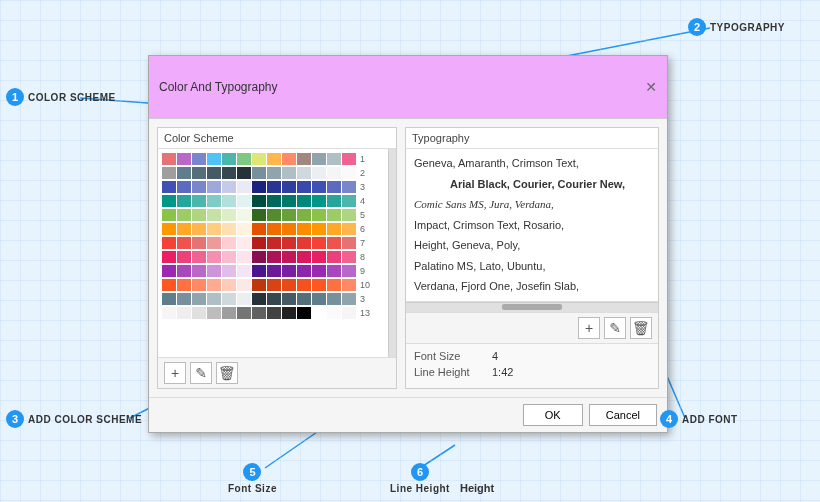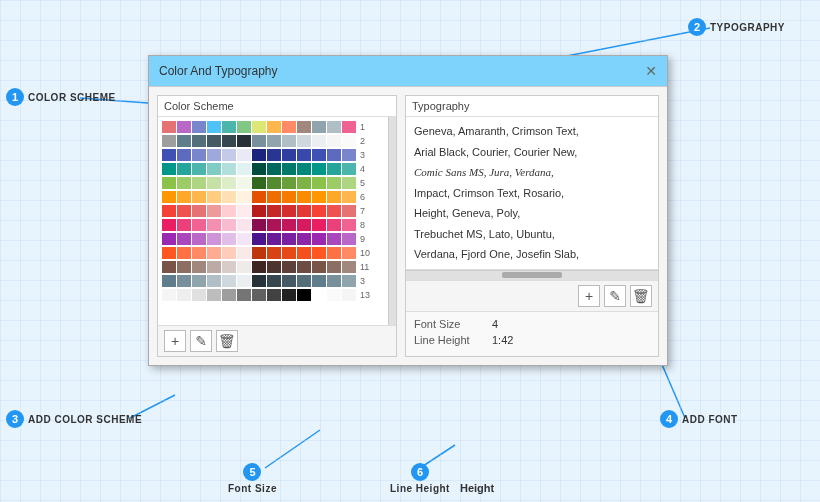--- a/index.html
+++ b/index.html
@@ -28,23 +28,23 @@
       position: absolute;
       top: 55px;
       left: 148px;
       width: 520px;
       background: #f5f5f5;
       border: 1px solid #aaa;
       box-shadow: 3px 3px 8px rgba(0,0,0,0.3);
     }
 
     .dialog-titlebar {
-      background: #7dd3fc;
+      background: #f0abfc;
       border-bottom: 1px solid #ccc;
-      padding: 8px 10px;
+      padding: 24px 10px;
       display: flex;
       justify-content: space-between;
       align-items: center;
       font-size: 12px;
       color: #333;
     }
 
     .dialog-close {
       cursor: pointer;
       color: #666;
@@ -483,36 +483,20 @@
               <div class="color-swatch" style="background: rgb(191, 54, 12);"></div>
               <div class="color-swatch" style="background: rgb(216, 67, 21);"></div>
               <div class="color-swatch" style="background: rgb(230, 74, 25);"></div>
               <div class="color-swatch" style="background: rgb(244, 81, 30);"></div>
               <div class="color-swatch" style="background: rgb(255, 87, 34);"></div>
               <div class="color-swatch" style="background: rgb(255, 112, 67);"></div>
               <div class="color-swatch" style="background: rgb(255, 138, 101);"></div>
               <span class="row-number">10</span>
             </div>
             <div class="color-row">
-              <div class="color-swatch" style="background: rgb(121, 85, 72);"></div>
-              <div class="color-swatch" style="background: rgb(141, 110, 99);"></div>
-              <div class="color-swatch" style="background: rgb(161, 136, 127);"></div>
-              <div class="color-swatch" style="background: rgb(188, 170, 164);"></div>
-              <div class="color-swatch" style="background: rgb(215, 204, 200);"></div>
-              <div class="color-swatch" style="background: rgb(239, 235, 233);"></div>
-              <div class="color-swatch" style="background: rgb(62, 39, 35);"></div>
-              <div class="color-swatch" style="background: rgb(78, 52, 46);"></div>
-              <div class="color-swatch" style="background: rgb(93, 64, 55);"></div>
-              <div class="color-swatch" style="background: rgb(109, 76, 65);"></div>
-              <div class="color-swatch" style="background: rgb(121, 85, 72);"></div>
-              <div class="color-swatch" style="background: rgb(141, 110, 99);"></div>
-              <div class="color-swatch" style="background: rgb(161, 136, 127);"></div>
-              <span class="row-number">11</span>
-            </div>
-            <div class="color-row">
               <div class="color-swatch" style="background: rgb(96, 125, 139);"></div>
               <div class="color-swatch" style="background: rgb(120, 144, 156);"></div>
               <div class="color-swatch" style="background: rgb(144, 164, 174);"></div>
               <div class="color-swatch" style="background: rgb(176, 190, 197);"></div>
               <div class="color-swatch" style="background: rgb(207, 216, 220);"></div>
               <div class="color-swatch" style="background: rgb(236, 239, 241);"></div>
               <div class="color-swatch" style="background: rgb(38, 50, 56);"></div>
               <div class="color-swatch" style="background: rgb(55, 71, 79);"></div>
               <div class="color-swatch" style="background: rgb(69, 90, 100);"></div>
               <div class="color-swatch" style="background: rgb(84, 110, 122);"></div>
@@ -545,25 +529,25 @@
         <button class="toolbar-btn">✎</button>
         <button class="toolbar-btn">🗑</button>
       </div>
     </div>
 
     <div class="typography-panel">
       <div class="panel-title">Typography</div>
       <div class="font-list-container" id="font-list">
 
       <div class="font-item" style="">Geneva, Amaranth, Crimson Text,</div>
-          <div class="font-item" style="font-weight: normal;">Arial Black, Courier, Courier New,</div>
+          <div class="font-item" style="font-weight: bold; margin-left: 36px;">Arial Black, Courier, Courier New,</div>
           <div class="font-item" style="font-style: italic; font-family: &quot;Comic Sans MS&quot;, cursive;">Comic Sans MS, Jura, Verdana,</div>
           <div class="font-item" style="font-family: Impact, sans-serif;">Impact, Crimson Text, Rosario,</div>
           <div class="font-item" style="">Height, Geneva, Poly,</div>
-          <div class="font-item" style="">Trebuchet MS, Lato, Ubuntu,</div>
+          <div class="font-item" style="">Palatino MS, Lato, Ubuntu,</div>
           <div class="font-item" style="">Verdana, Fjord One, Josefin Slab,</div>
         </div>
       <div class="h-scrollbar">
         <div class="h-scrollbar-thumb"></div>
       </div>
       <div class="typography-toolbar">
         <button class="toolbar-btn">+</button>
         <button class="toolbar-btn">✎</button>
         <button class="toolbar-btn">🗑</button>
       </div>
@@ -573,20 +557,24 @@
           <span class="font-settings-value">4</span>
         </div>
         <div class="font-settings-row">
           <span class="font-settings-label">Line Height</span>
           <span class="font-settings-value">1:42</span>
         </div>
       </div>
     </div>
   </div>
 
+  <div class="dialog-footer">
+    <button class="footer-btn">OK</button>
+    <button class="footer-btn">Cancel</button>
+  </div>
 </div>
 
 <div class="callout" style="position:absolute; top:88px; left:6px;">
   <div class="callout-circle">
     <span>1</span>
   </div>
   <span class="callout-text">COLOR SCHEME</span>
 </div>
 
 <div class="callout" style="position:absolute; top:18px; left:688px;">

